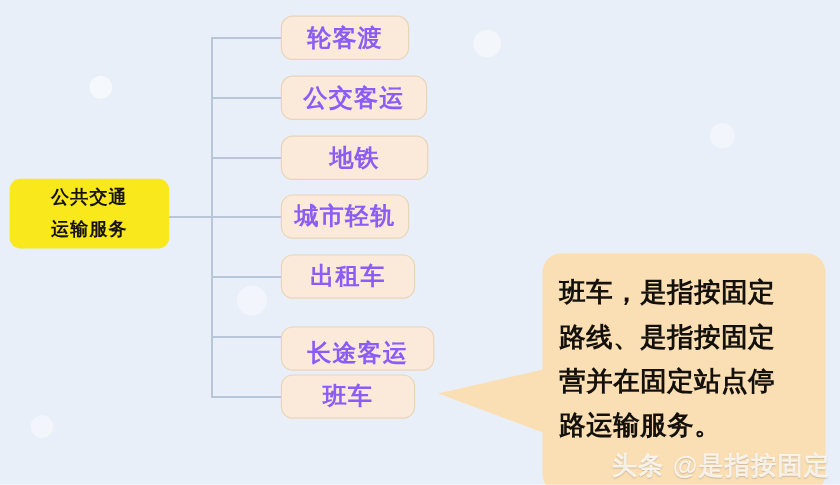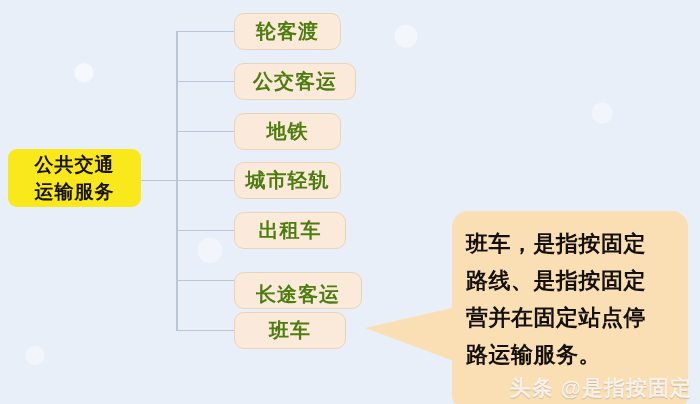--- a/index.html
+++ b/index.html
@@ -53,37 +53,37 @@
     height: 58px;
     background: #f8e81c;
     border-radius: 9px;
     box-sizing: border-box;
     display: flex;
     flex-direction: column;
     align-items: center;
     justify-content: center;
     color: #16120a;
     font-weight: 700;
-    font-size: 19px;
+    font-size: 15px;
     line-height: 27px;
     letter-spacing: 1px;
     text-align: center;
   }
 
   
   .branch-node {
     position: absolute;
     background: #fbeada;
     border: 1px solid #e9d4b8;
     border-radius: 10px;
     box-sizing: border-box;
     display: flex;
     align-items: center;
     justify-content: center;
-    color: #4d7c0f;
+    color: #8b5cf6;
     font-weight: 700;
     font-size: 20px;
     letter-spacing: 1px;
     height: 37px;
     white-space: nowrap;
   }
 
   
   #callout-tail {
     position: absolute;
@@ -154,21 +154,21 @@
     <span>公共交通</span>
     <span>运输服务</span>
   </div>
 
   <div class="branch-node" style="left:234px; top:13px;  width:107px;">
     <span>轮客渡</span>
   </div>
   <div class="branch-node" style="left:234px; top:63px;  width:122px;">
     <span>公交客运</span>
   </div>
-  <div class="branch-node" style="left:234px; top:113px; width:107px;">
+  <div class="branch-node" style="left:234px; top:113px; width:123px;">
     <span>地铁</span>
   </div>
   <div class="branch-node" style="left:234px; top:162px; width:107px;">
     <span>城市轻轨</span>
   </div>
   <div class="branch-node" style="left:234px; top:212px; width:112px;">
     <span>出租车</span>
   </div>
   <div class="branch-node" style="left:234px; top:272px; width:128px;align-items:flex-end;">
     <span>长途客运</span>

